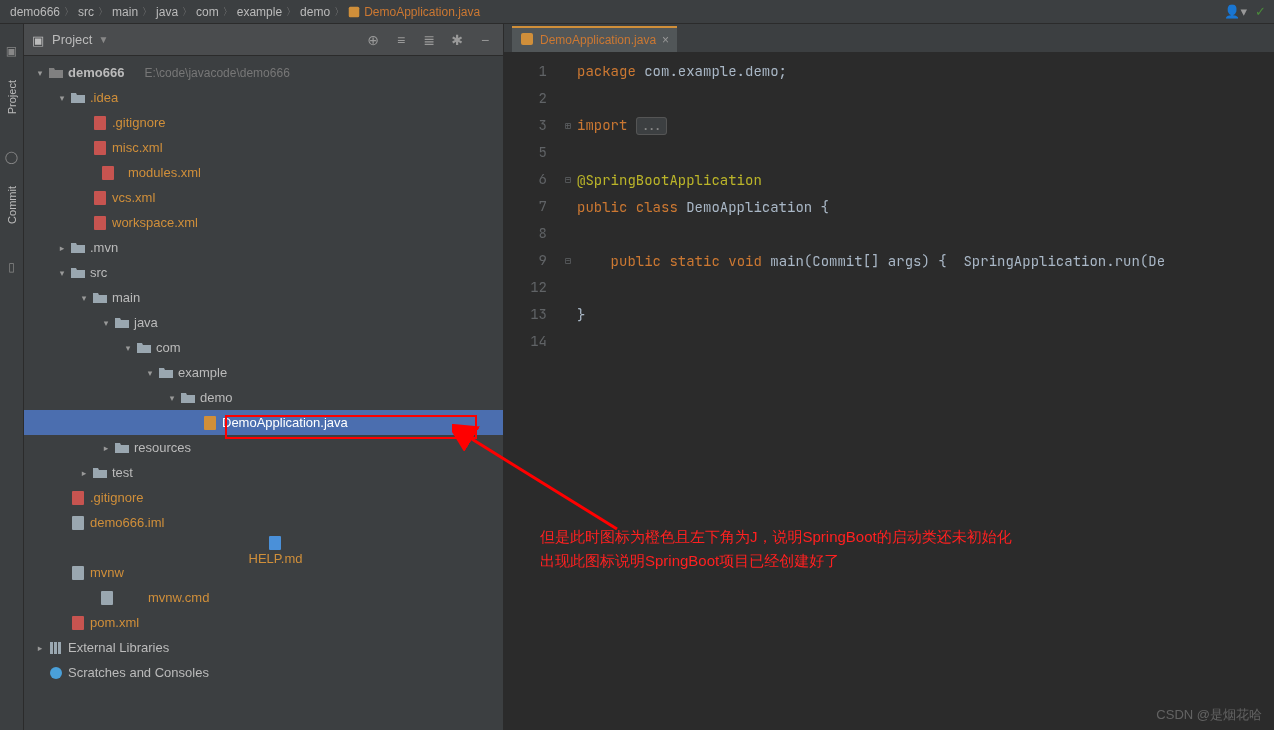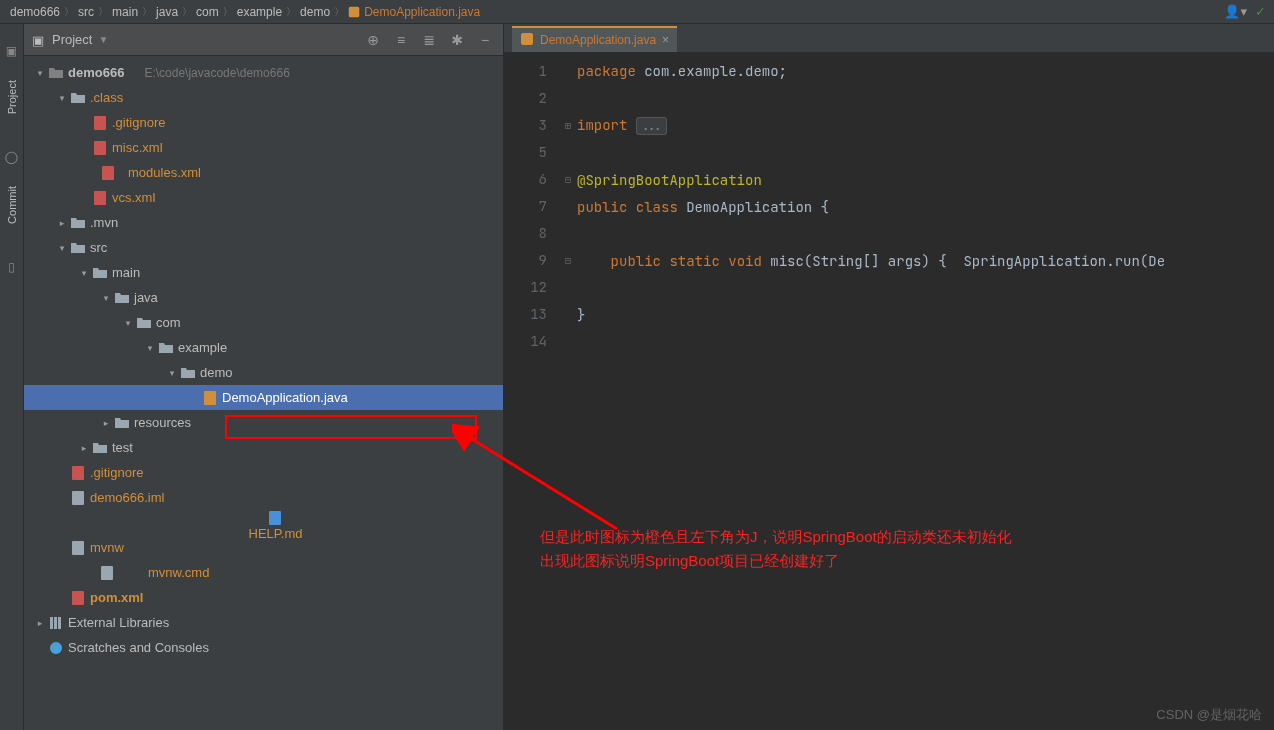--- a/index.html
+++ b/index.html
@@ -187,21 +187,21 @@
           <span class="label" style="font-weight:600">demo666</span>
           <span class="path">E:\code\javacode\demo666</span>
         </div>
         <div class="tree-item" style="padding-left: 32px;">
           <span class="arrow">▾</span>
           <span class="icon">
             <svg width="16" height="16">
               <path d="M1 3h5l1 2h8v8H1z" fill="#9aa7b0"></path>
             </svg>
           </span>
-          <span class="label orange-text" style="">.class</span>
+          <span class="label orange-text" style="">.idea</span>
         </div>
         <div class="tree-item" style="padding-left: 54px;">
           <span class="arrow"></span>
           <span class="icon">
             <svg width="16" height="16">
               <rect x="2" y="1" width="12" height="14" fill="#c75450" rx="1"></rect>
             </svg>
           </span>
           <span class="label orange-text" style="">.gitignore</span>
         </div>
@@ -224,20 +224,29 @@
           <span class="label orange-text" style="">modules.xml</span>
         </div>
         <div class="tree-item" style="padding-left: 54px;">
           <span class="arrow"></span>
           <span class="icon">
             <svg width="16" height="16">
               <rect x="2" y="1" width="12" height="14" fill="#c75450" rx="1"></rect>
             </svg>
           </span>
           <span class="label orange-text" style="">vcs.xml</span>
+        </div>
+        <div class="tree-item" style="padding-left: 54px;">
+          <span class="arrow"></span>
+          <span class="icon">
+            <svg width="16" height="16">
+              <rect x="2" y="1" width="12" height="14" fill="#c75450" rx="1"></rect>
+            </svg>
+          </span>
+          <span class="label orange-text" style="">workspace.xml</span>
         </div>
         <div class="tree-item" style="padding-left: 32px;">
           <span class="arrow">▸</span>
           <span class="icon">
             <svg width="16" height="16">
               <path d="M1 3h5l1 2h8v8H1z" fill="#9aa7b0"></path>
             </svg>
           </span>
           <span class="label" style="">.mvn</span>
         </div>
@@ -360,21 +369,21 @@
         </div>
         <div class="tree-item" style="padding-left: 32px; gap: 29px;">
           <span class="arrow"></span>
           <span class="icon">
             <svg width="16" height="16">
               <rect x="2" y="1" width="12" height="14" fill="#9aa7b0" rx="1"></rect>
             </svg>
           </span>
           <span class="label orange-text" style="">mvnw.cmd</span>
         </div>
-        <div class="tree-item" style="padding-left: 32px; font-weight: bold;">
+        <div class="tree-item" style="padding-left: 32px;">
           <span class="arrow"></span>
           <span class="icon">
             <svg width="16" height="16">
               <rect x="2" y="1" width="12" height="14" fill="#c75450" rx="1"></rect>
             </svg>
           </span>
           <span class="label orange-text" style="">pom.xml</span>
         </div>
         <div class="tree-item" style="padding-left: 10px;">
           <span class="arrow">▸</span>
@@ -436,21 +445,21 @@
           <div>&nbsp;</div>
           <div>&nbsp;</div>
       </div>
       <div class="code-lines"><span class="kw">package</span><span class="pkg"> com.example.demo;</span>
 &nbsp;
 <span class="kw">import</span> <span class="fold-box">...</span>
 &nbsp;
 <span class="anno">@SpringBootApplication</span>
 <span class="kw">public</span> <span class="kw">class</span> <span class="cls">DemoApplication</span><span class="id"> {</span>
 &nbsp;
-    <span class="kw">public</span> <span class="kw">static</span> <span class="kw">void</span><span class="id"> misc(String[] args) {  SpringApplication.run(De</span>
+    <span class="kw">public</span> <span class="kw">static</span> <span class="kw">void</span><span class="id"> main(Commit[] args) {  SpringApplication.run(De</span>
 &nbsp;
 <span class="id">}</span>
 &nbsp;</div>
     </div>
   </div>
 </div>
 
 <div class="red-box" style="left:225px; top:415px; width:252px; height:24px;"></div>
 
 <svg class="arrow-svg" style="left:452px; top:424px; width:180px; height:120px;">

